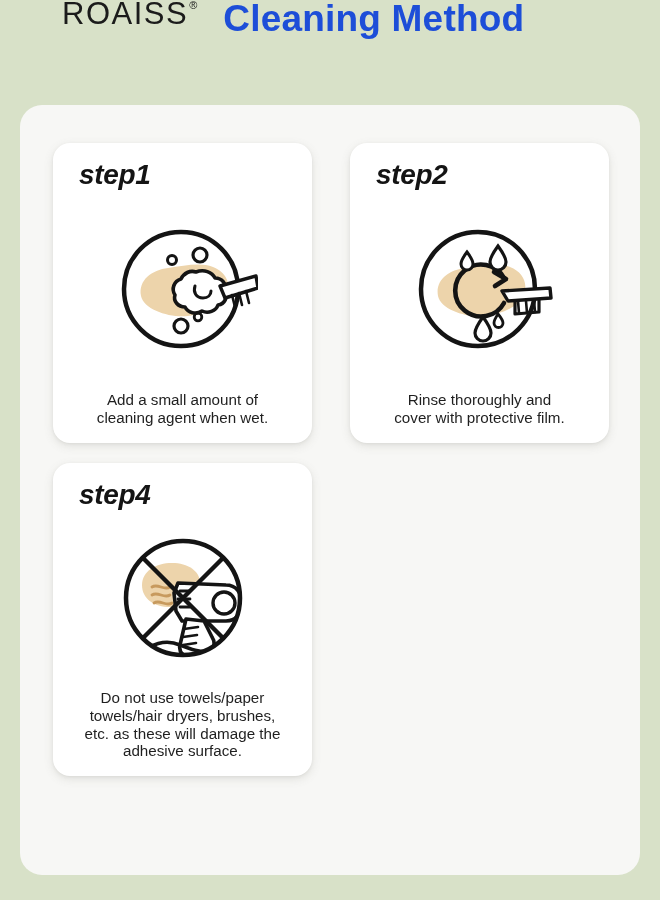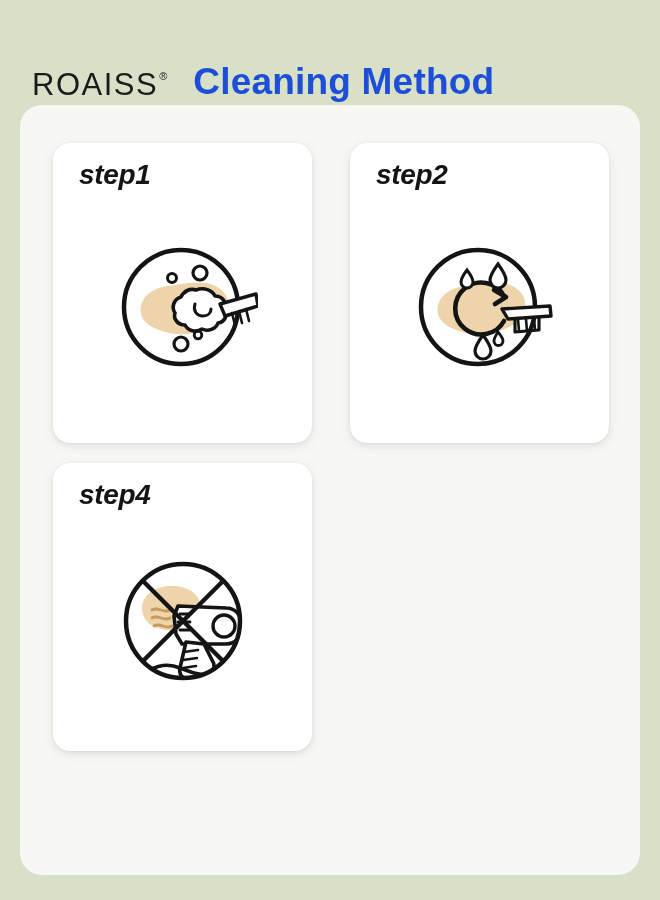--- a/index.html
+++ b/index.html
@@ -11,23 +11,24 @@
     height: 900px;
     background: #d8e1c8;
     font-family: "Liberation Sans", sans-serif;
     overflow: hidden;
   }
 
   
   .header {
     height: 100px;
     display: flex;
-    align-items: flex-end;
-    padding: 0 0 0 32px;
+    align-items: flex-start;
+    padding: 0 0 0 22px;
     box-sizing: border-box;
+    margin-left: 40px;
   }
   .logo {
     display: flex;
     align-items: flex-start;
     margin-right: 26px;
     margin-top: -2px;
   }
   .logo-text {
     font-family: "Liberation Sans", sans-serif;
     font-size: 31px;
@@ -153,20 +154,22 @@
 
           <path d="M88 58 C96 55 104 58 107 64 C114 64 119 70 117 77 C120 83 117 90 110 91
                    C108 97 100 100 94 97 C88 101 80 99 77 93 C70 93 65 87 67 81
                    C63 75 66 67 73 65 C76 59 82 56 88 58 Z" fill="#ffffff" stroke="#141414" stroke-width="3.6" stroke-linejoin="round"></path>
           <path d="M87 72 C85 78 88 84 95 84 C100 84 103 81 103 77" fill="none" stroke="#141414" stroke-width="3" stroke-linecap="round"></path>
 
           <path d="M112 72 L148 62 L150 74 L117 84 Z" fill="#ffffff" stroke="#141414" stroke-width="3.4" stroke-linejoin="round"></path>
           <path d="M124 81 L127 93 M131 79 L134 91 M138 77 L141 89" stroke="#141414" stroke-width="2.6" stroke-linecap="round"></path>
         </svg>
       </div>
+      <div class="caption">Add a small amount of
+cleaning agent when wet.</div>
     </div>
 
     <div class="card tall">
       <div class="step-label">step2</div>
       <div class="icon-wrap">
         <svg width="150" height="150" viewBox="0 0 150 150">
           <defs>
             <clipPath id="clip2">
                 <circle cx="73" cy="75" r="57"></circle>
               </clipPath>
@@ -182,20 +185,22 @@
           <path d="M62 38 C62 38 56 46 56 50 A6 6 0 0 0 68 50 C68 46 62 38 62 38 Z" fill="#ffffff" stroke="#141414" stroke-width="3"></path>
           <path d="M93 32 C93 32 85 43 85 48 A8 8 0 0 0 101 48 C101 43 93 32 93 32 Z" fill="#ffffff" stroke="#141414" stroke-width="3.2"></path>
           <path d="M78 103 C78 103 70 114 70 119 A8 8 0 0 0 86 119 C86 114 78 103 78 103 Z" fill="#ffffff" stroke="#141414" stroke-width="3.2"></path>
           <path d="M93 100 C93 100 89 106 89 109 A4.5 4.5 0 0 0 98 109 C98 106 93 100 93 100 Z" fill="#ffffff" stroke="#141414" stroke-width="2.8"></path>
 
           <path d="M97 77 L145 74 L146 84 L103 87 Z" fill="#ffffff" stroke="#141414" stroke-width="3.4" stroke-linejoin="round"></path>
           <path d="M113 87 L114 99 M121 87 L122 99 M129 86 L130 98" stroke="#141414" stroke-width="2.6" stroke-linecap="round"></path>
           <path d="M110 87 L110 100 L134 98 L134 85" fill="none" stroke="#141414" stroke-width="3.2" stroke-linejoin="round"></path>
         </svg>
       </div>
+      <div class="caption">Rinse thoroughly and
+cover with protective film.</div>
     </div>
 
 
     <div class="card short">
       <div class="step-label">step4</div>
       <div class="icon-wrap">
         <svg width="150" height="150" viewBox="0 0 150 150">
           <defs>
             <clipPath id="clip4">
                 <circle cx="75" cy="75" r="57"></circle>
@@ -216,16 +221,20 @@
 
             <path d="M30 134 C42 120 58 116 72 122 C82 126 92 130 104 128 C114 126 120 132 122 140" fill="none" stroke="#141414" stroke-width="3.6" stroke-linecap="round"></path>
             <path d="M92 130 C96 136 104 138 110 134" fill="none" stroke="#141414" stroke-width="3" stroke-linecap="round"></path>
           </g>
           <circle cx="75" cy="75" r="57" fill="none" stroke="#141414" stroke-width="4.5"></circle>
 
           <line x1="35" y1="35" x2="115" y2="115" stroke="#141414" stroke-width="4.5"></line>
           <line x1="115" y1="35" x2="35" y2="115" stroke="#141414" stroke-width="4.5"></line>
         </svg>
       </div>
+      <div class="caption">Do not use towels/paper
+towels/hair dryers, brushes,
+etc. as these will damage the
+adhesive surface.</div>
     </div>
 
   </div>
 </div>
 
 </body></html>

